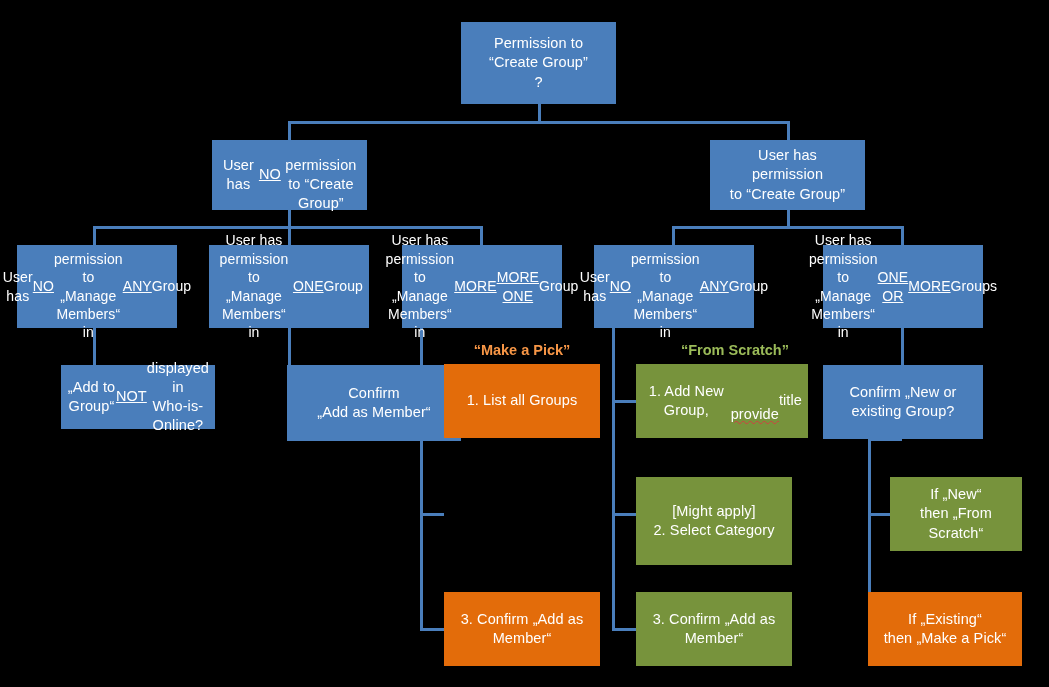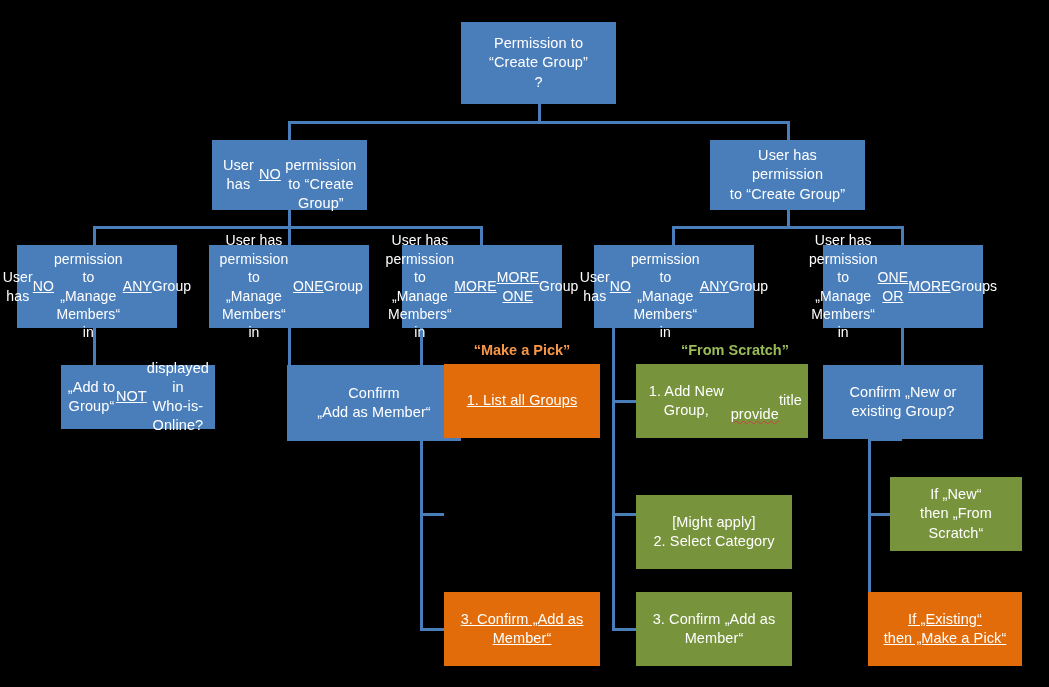--- a/index.html
+++ b/index.html
@@ -23,21 +23,21 @@
     justify-content: center;
     text-align: center;
     color: #ffffff;
     font-size: 14.5px;
     line-height: 1.32;
     padding: 4px 6px;
     white-space: pre-line;
     letter-spacing: 0.1px;
   }
   .node.blue   { background: #4A7EBB; }
-  .node.orange { background: #E36C0A; text-decoration: underline; }
+  .node.orange { background: #E36C0A; }
   .node.green  { background: #77933C; }
 
   .caption {
     position: absolute;
     font-weight: bold;
     font-size: 14.5px;
     text-align: center;
     white-space: nowrap;
   }
   .caption.orange { color: #F79646; }
@@ -146,21 +146,21 @@
 
   <div class="node blue" style="left:249px; top:365px; width:174px; height:76px;margin-left:38px;">Confirm
 „Add as  Member“</div>
 
   <div class="node orange" style="left:444px; top:364px; width:156px; height:74px;">1. List all Groups</div>
   <div class="node orange" style="left:444px; top:592px; width:156px; height:74px;">3. Confirm  „Add as
 Member“</div>
 
   <div class="node green" style="left:636px; top:364px; width:172px; height:74px;">1. Add New Group,
 <span class="sp">provide</span> title</div>
-  <div class="node green" style="left:636px; top:495px; width:156px; height:74px;">[Might apply]
+  <div class="node green" style="left:636px; top:477px; width:156px; height:88px;">[Might apply]
 2. Select Category</div>
   <div class="node green" style="left:636px; top:592px; width:156px; height:74px;">3. Confirm  „Add as
 Member“</div>
 
   <div class="node blue" style="left:823px; top:365px; width:160px; height:74px;">Confirm „New or
 existing Group?</div>
 
   <div class="node orange" style="left:868px; top:592px; width:154px; height:74px;">If „Existing“
 then „Make a Pick“</div>
   <div class="node green" style="left:890px; top:477px; width:132px; height:74px;">If „New“

